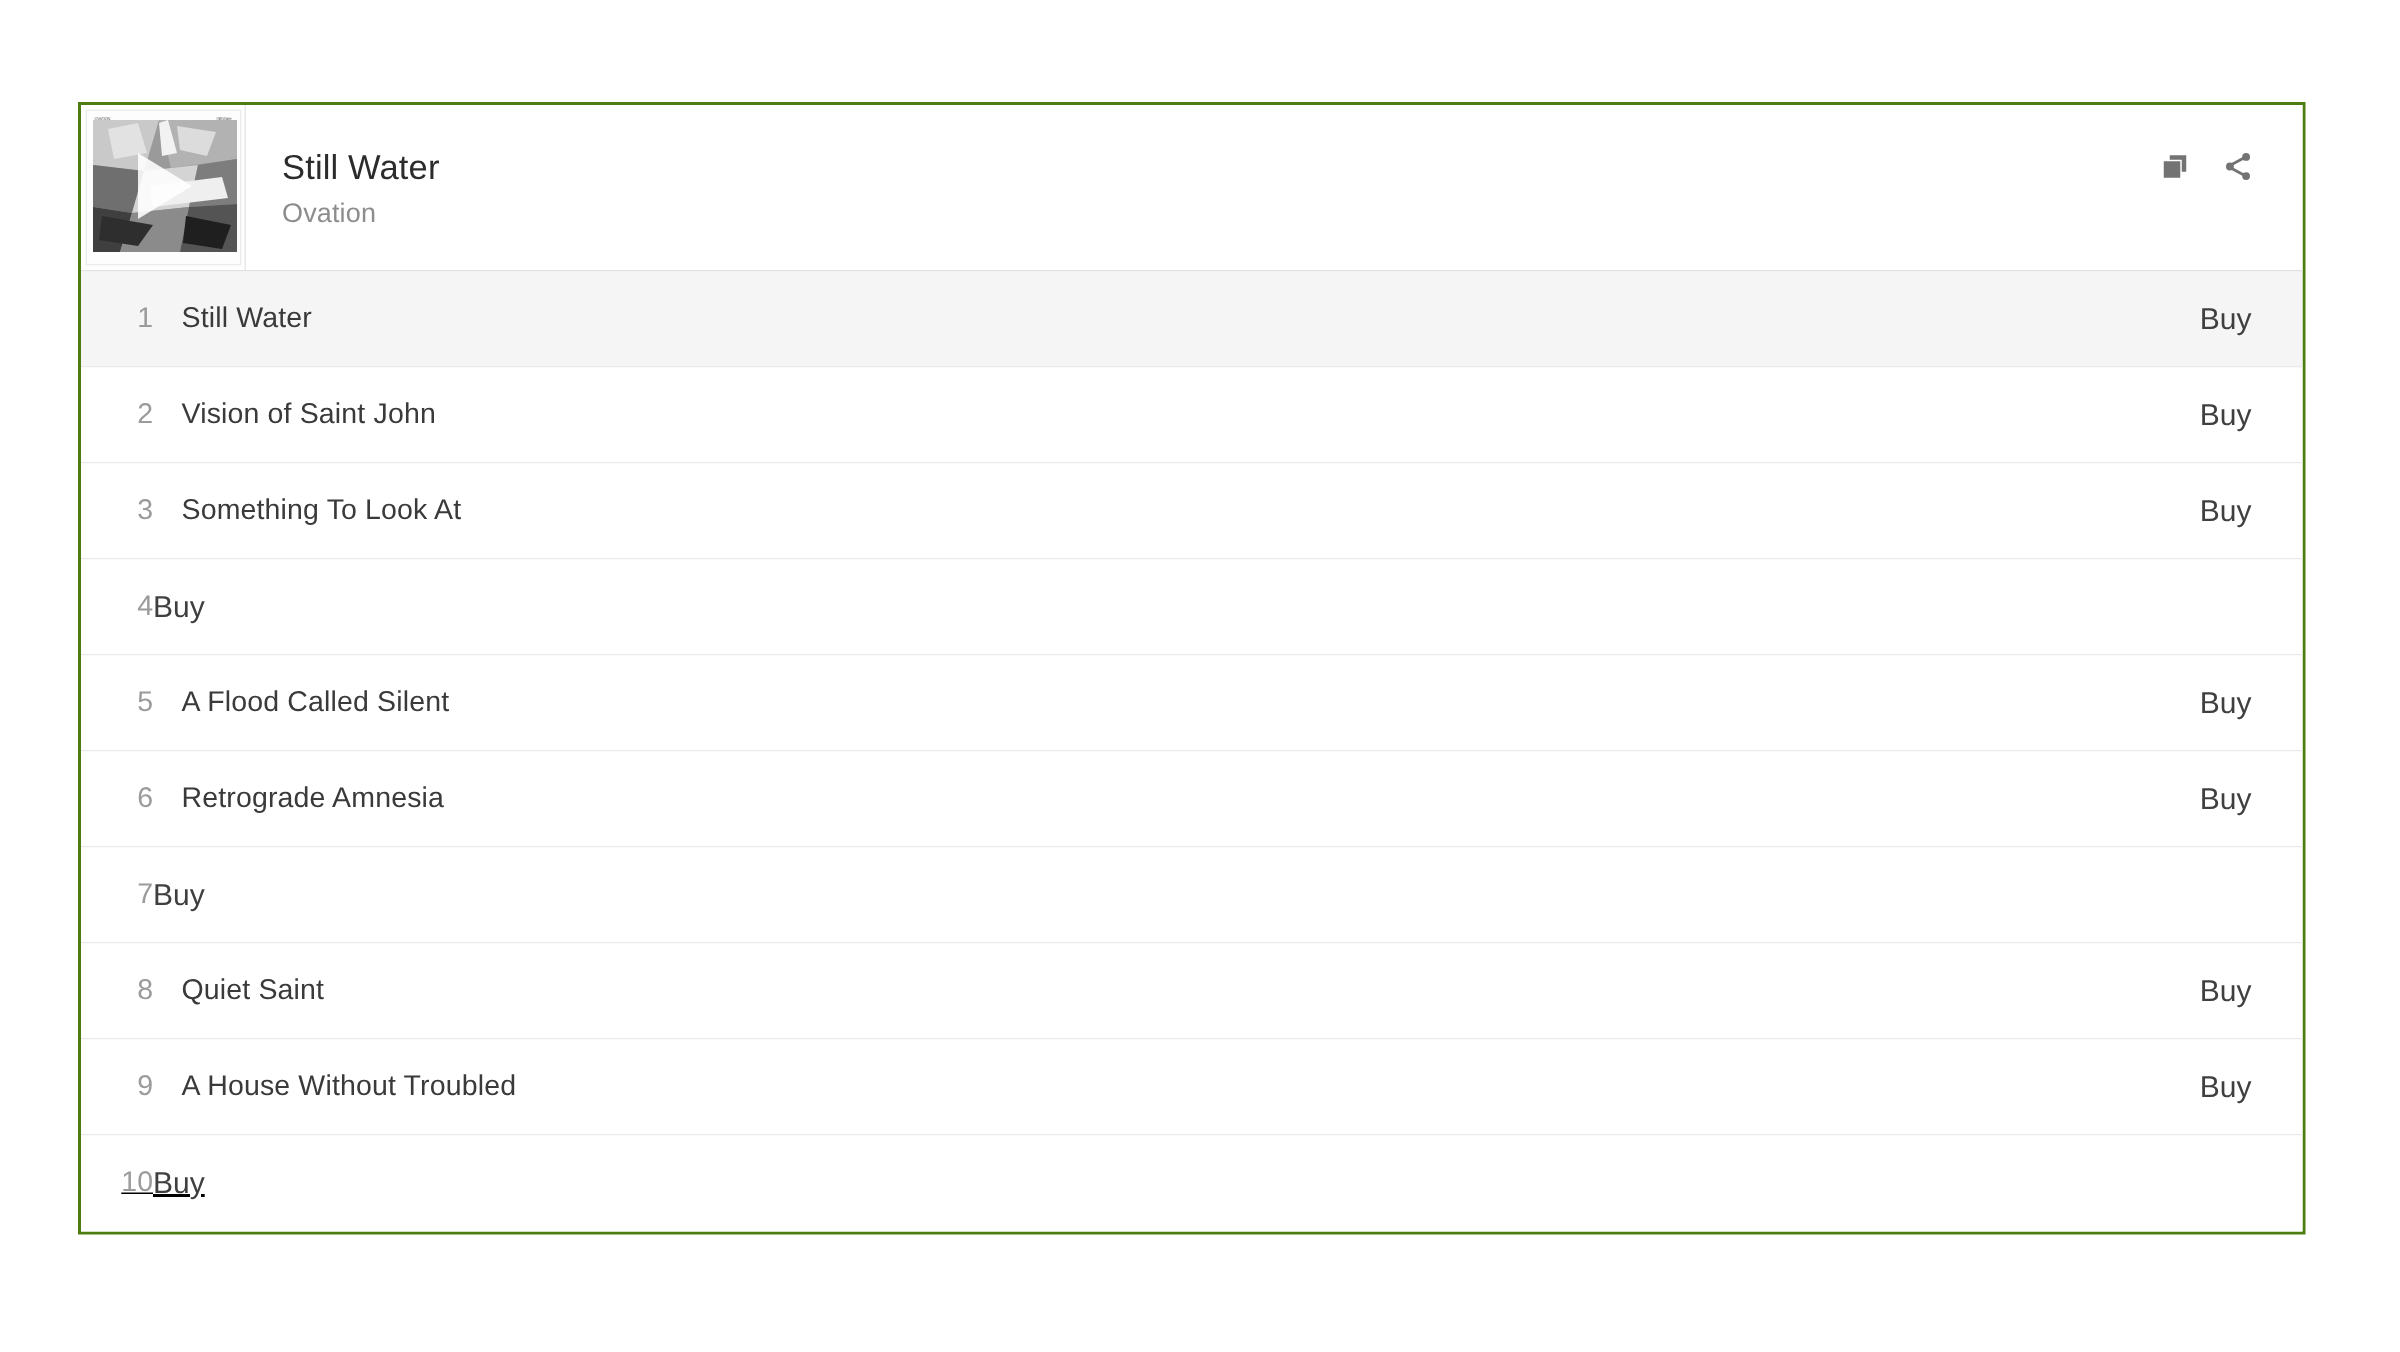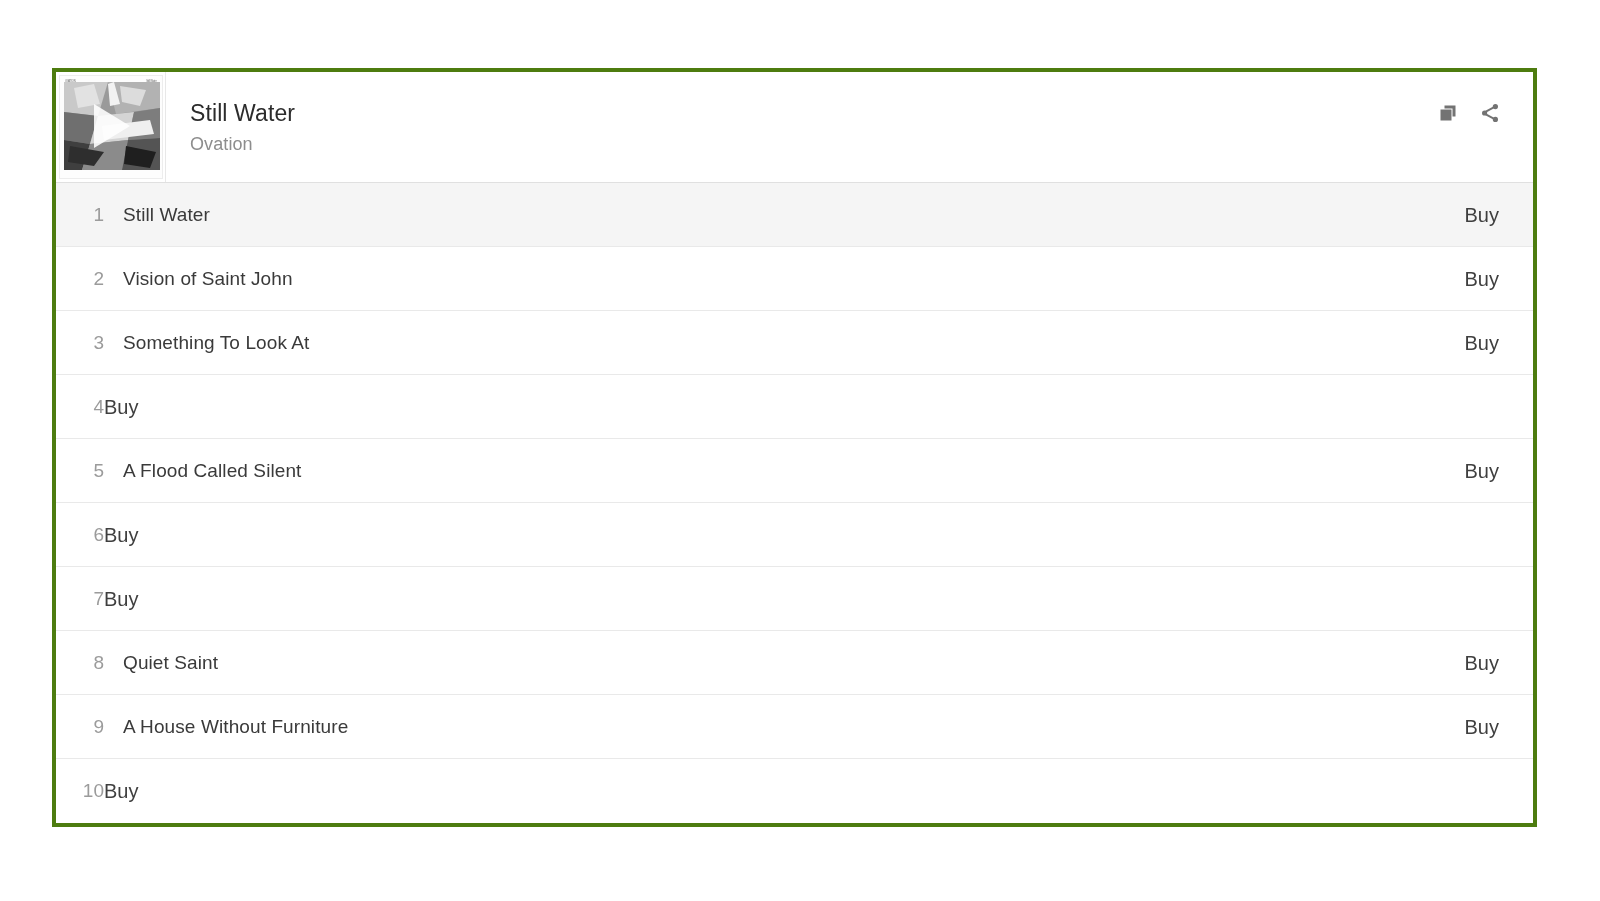--- a/index.html
+++ b/index.html
@@ -22,21 +22,21 @@
     background: #ffffff;
   }
 
   
   .player-card {
     position: absolute;
     left: 52px;
     top: 68px;
     width: 1485px;
     background: #ffffff;
-    border: 4px solid #4d7c0f;
+    border: 2px solid #4d7c0f;
     box-sizing: border-box;
   }
 
   
   .card-header {
     display: flex;
     align-items: stretch;
     height: 111px;
     border-bottom: 1px solid #e0e0e0;
     background: #ffffff;
@@ -165,21 +165,21 @@
 
   .track-row {
     display: flex;
     align-items: center;
     height: 64px;
     border-bottom: 1px solid #e9e9e9;
     background: #ffffff;
     box-sizing: border-box;
     cursor: pointer;
   }
-  .track-row:last-child { border-bottom: none; }
+  .track-row:last-child { border-bottom: none; text-decoration: underline; }
   .track-row.is-active { background: #f5f5f5; }
 
   .track-num {
     flex: 0 0 auto;
     width: 48px;
     text-align: right;
     padding-left: 12px;
     font-size: 19px;
     line-height: 24px;
     color: #9b9b9b;
@@ -307,37 +307,38 @@
       </div>
 
       <div class="track-row">
         <div class="track-num">5</div>
         <div class="track-title">A Flood Called Silent</div>
         <a class="track-buy">Buy</a>
       </div>
 
       <div class="track-row">
         <div class="track-num">6</div>
+        <div class="track-title">Retrograde Amnesia</div>
         <a class="track-buy">Buy</a>
       </div>
 
       <div class="track-row">
         <div class="track-num">7</div>
         <a class="track-buy">Buy</a>
       </div>
 
       <div class="track-row">
         <div class="track-num">8</div>
         <div class="track-title">Quiet Saint</div>
         <a class="track-buy">Buy</a>
       </div>
 
       <div class="track-row">
         <div class="track-num">9</div>
-        <div class="track-title">A House Without Furniture</div>
+        <div class="track-title">A House Without Troubled</div>
         <a class="track-buy">Buy</a>
       </div>
 
       <div class="track-row">
         <div class="track-num">10</div>
         <a class="track-buy">Buy</a>
       </div>
 
     </div>
 

